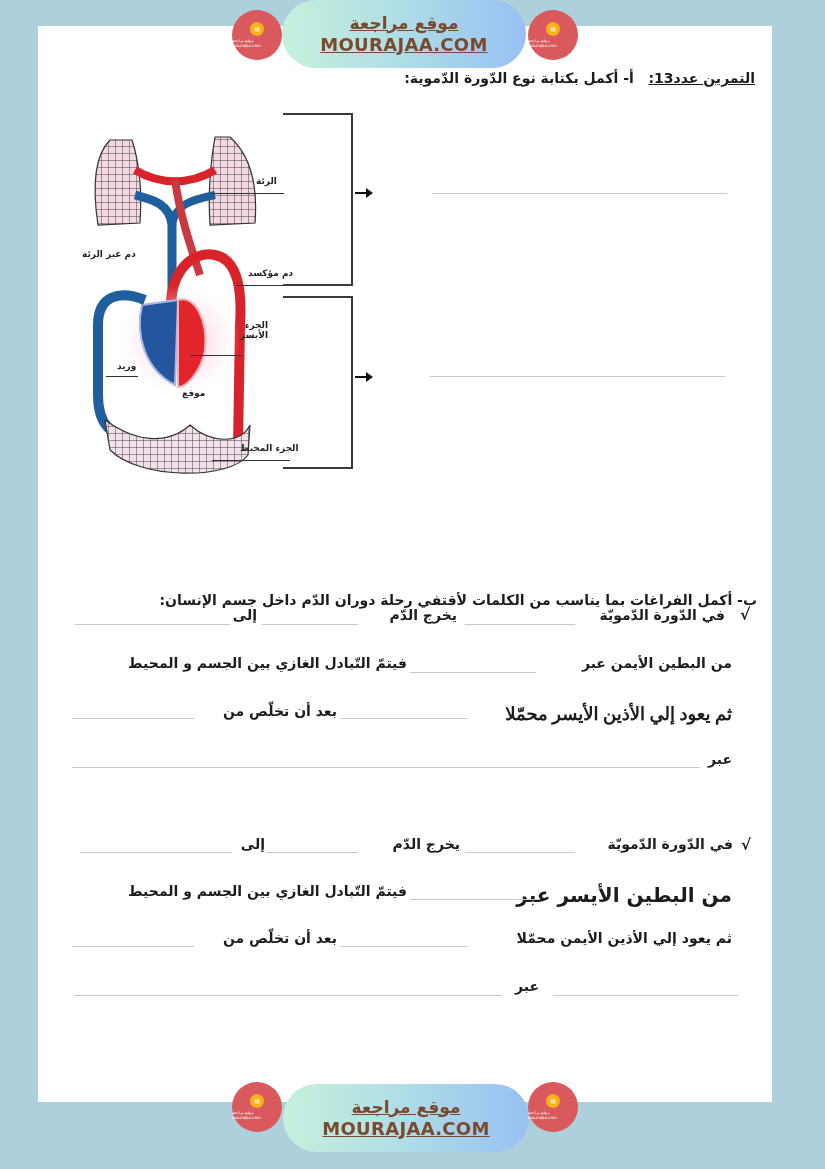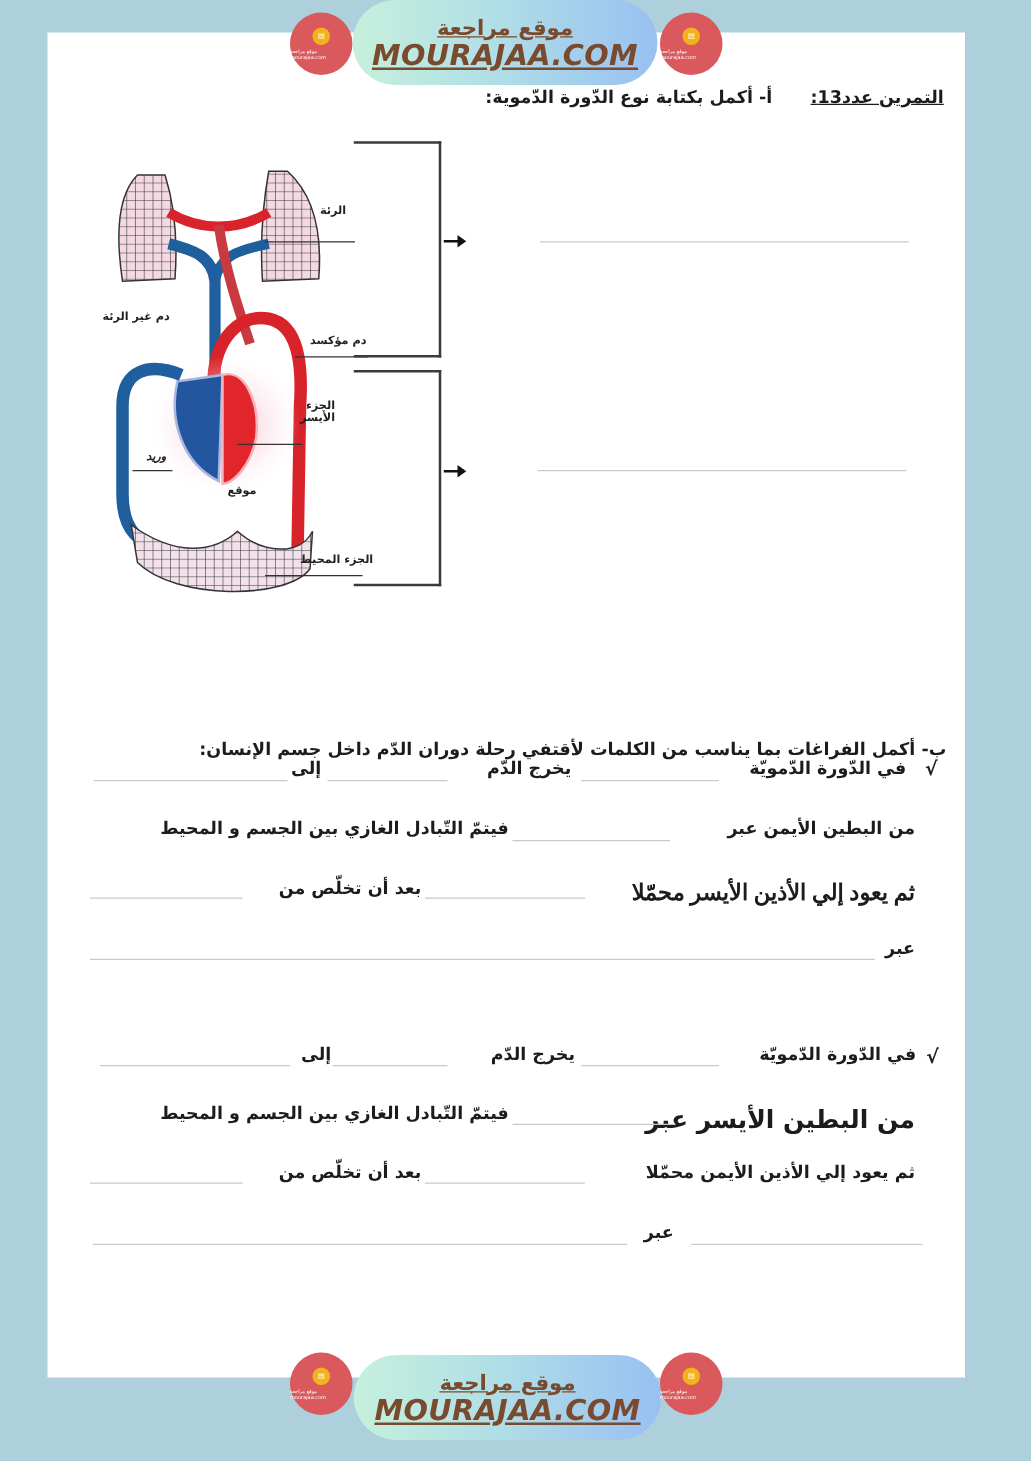--- a/index.html
+++ b/index.html
@@ -4,29 +4,29 @@
 <style>
   * { box-sizing: border-box; margin: 0; padding: 0; }
   html, body { width: 825px; height: 1169px; overflow: hidden; }
   body { background: #aecfdc; font-family: "DejaVu Sans", sans-serif; position: relative; }
   .page { position: absolute; left: 38px; top: 26px; width: 734px; height: 1076px; background: #ffffff; }
   .abs { position: absolute; }
   .banner { position: absolute; left: 282px; width: 244px; height: 68px; border-radius: 34px;
     background: linear-gradient(90deg, #c6f0dc 0%, #b1dfe6 45%, #98c0f2 100%);
     display: flex; flex-direction: column; align-items: center; justify-content: center; }
   .banner .ar { font-size: 17px; font-weight: bold; color: #7a4a2e; text-decoration: underline; line-height: 21px; direction: rtl; }
-  .banner .en { font-size: 23px; font-weight: bold; color: #7a4a2e; text-decoration: underline; line-height: 22px; letter-spacing: 0.3px; font-style: italic; }
+  .banner .en { font-size: 18px; font-weight: bold; color: #7a4a2e; text-decoration: underline; line-height: 22px; letter-spacing: 0.3px; }
   .badge { position: absolute; width: 50px; height: 50px; border-radius: 50%; background: #d9595c;
     display: flex; flex-direction: column; align-items: center; justify-content: center; }
   .badge .dot { width: 14px; height: 14px; border-radius: 50%; background: #f3b21b; font-size: 6px; color: #fff; text-align: center; line-height: 14px; font-weight: bold; }
   .badge .t { font-size: 4px; color: #fff; line-height: 5px; margin-top: 2px; }
   .rtl { direction: rtl; }
   .txt { font-family: "DejaVu Sans", sans-serif; font-weight: bold; color: #1c1c1c; white-space: nowrap; }
   .title { font-size: 14px; }
-  .title .ul { text-decoration: underline; margin-left: 16px; }
+  .title .ul { text-decoration: underline; }
   .line { position: absolute; height: 0; border-top: 1.5px solid #c9c9c9; }
   .bracket { position: absolute; border: 2px solid #3a3a3a; border-left: none; }
   .arrow { position: absolute; width: 14px; height: 0; border-top: 2px solid #111; }
   .arrow::after { content: ""; position: absolute; right: -4px; top: -6px; border-left: 7px solid #111; border-top: 5px solid transparent; border-bottom: 5px solid transparent; }
   .lbl { position: absolute; font-size: 9px; font-weight: bold; color: #222; white-space: nowrap; direction: rtl; }
   .lblline { position: absolute; border-top: 1.5px solid #333; height: 0; }
 </style>
 </head>
 <body>
 
@@ -77,28 +77,28 @@
   <ellipse cx="100" cy="215" rx="60" ry="55" fill="url(#heartglow)"></ellipse>
   <path d="M62 180 C55 210 65 245 95 260 L98 175 Z" fill="#2456a0" stroke="#a9b8e0" stroke-width="2"></path>
   <path d="M98 175 C115 170 128 195 125 225 C120 250 105 262 98 262 Z" fill="#e2242b" stroke="#f5b2b8" stroke-width="2"></path>
 
   <path d="M65 175 C40 165 18 170 18 200 L18 270 C18 300 30 310 60 318" stroke="#1f5f9e" stroke-width="10" fill="none"></path>
 
   <path d="M25 295 C60 320 90 318 110 300 C130 318 160 320 170 300 L168 330 C150 355 60 355 30 325 Z" fill="#f2e0ea" stroke="#333" stroke-width="1.2"></path>
   <path d="M25 295 C60 320 90 318 110 300 C130 318 160 320 170 300 L168 330 C150 355 60 355 30 325 Z" fill="url(#mesh)"></path>
 </svg>
 
-<div class="lbl" style="left:256px; top:164px;text-align:center;">الرئة</div>
+<div class="lbl" style="left:256px; top:176px;text-align:center;">الرئة</div>
 <div class="lblline" style="left:212px; top:193px; width:72px;"></div>
 <div class="lbl" style="left:82px; top:249px;">دم غير الرئة</div>
 <div class="lbl" style="left:248px; top:268px;">دم مؤكسد</div>
 <div class="lblline" style="left:236px; top:285px; width:58px;"></div>
 <div class="lbl" style="left:228px; top:320px; width:40px; white-space:normal; text-align:right;">الجزء الأيسر</div>
 <div class="lblline" style="left:190px; top:355px; width:52px;"></div>
-<div class="lbl" style="left:117px; top:361px;font-style:italic;">وريد</div>
+<div class="lbl" style="left:117px; top:361px;">وريد</div>
 <div class="lblline" style="left:106px; top:376px; width:32px;"></div>
 <div class="lbl" style="left:182px; top:388px;">موقع</div>
 <div class="lbl" style="left:240px; top:443px;">الجزء المحيط</div>
 <div class="lblline" style="left:212px; top:460px; width:78px;"></div>
 
 <div class="bracket" style="left:283px; top:113px; width:70px; height:173px;"></div>
 <div class="arrow" style="left:355px; top:192px;"></div>
 <div class="line" style="left:432px; top:193px; width:295px;"></div>
 
 <div class="bracket" style="left:283px; top:296px; width:70px; height:173px;"></div>

